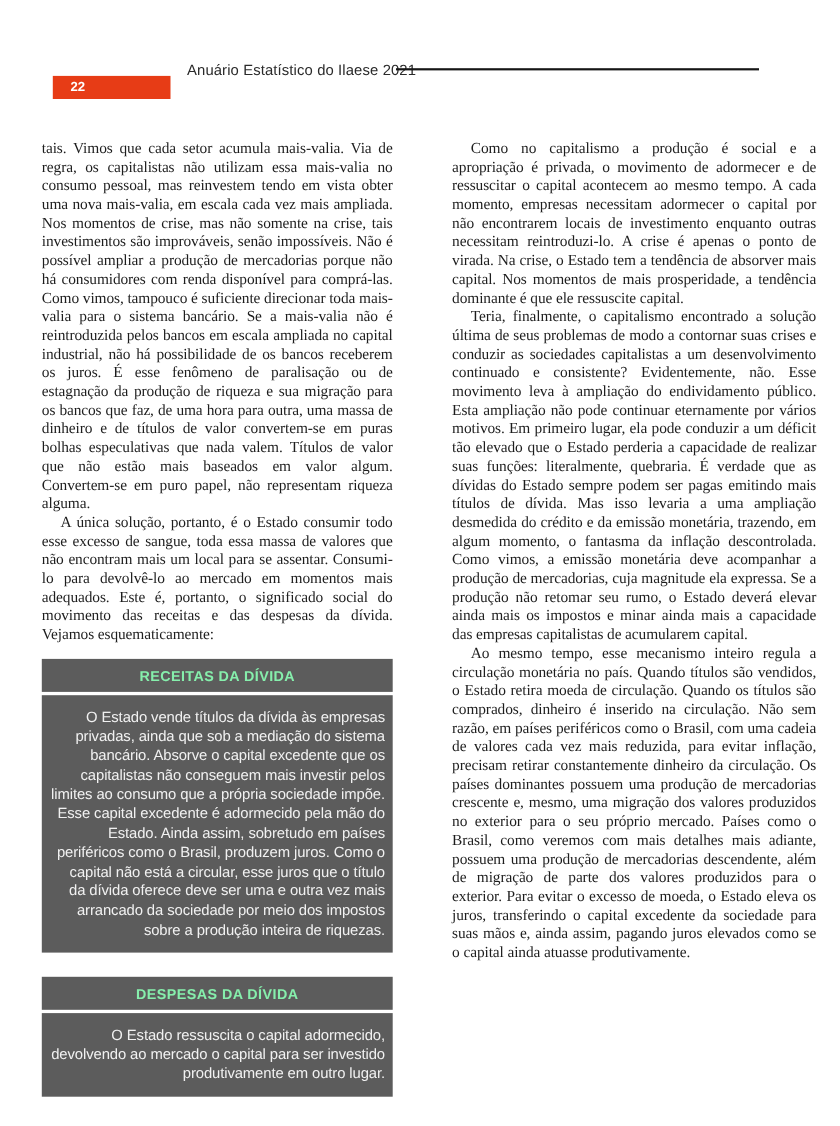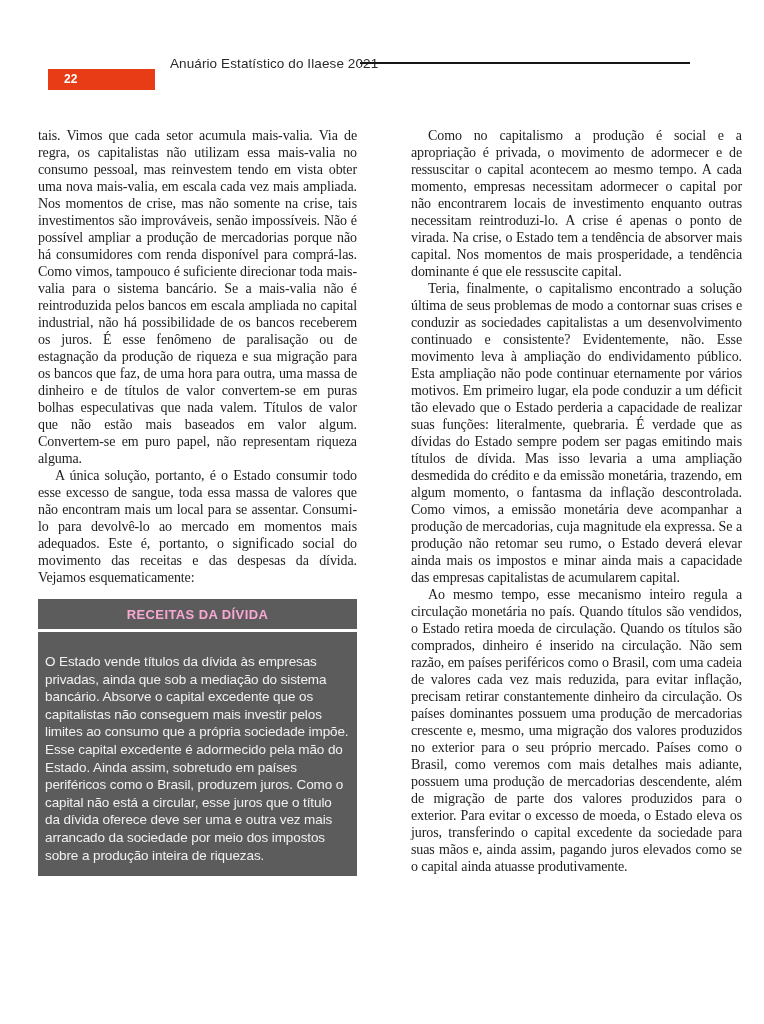--- a/index.html
+++ b/index.html
@@ -47,36 +47,36 @@
   .col-left{left:38px;width:319px;}
   .col-right{left:391px;width:331px;margin-left:20px;}
   p.para{margin:0;text-indent:17px;}
   p.para.no-indent{text-indent:0;}
   p.para.indent-large{text-indent:44px;}
   
   .scheme-box{margin-top:13px;}
   .scheme-box + .scheme-box{margin-top:22px;}
   .scheme-title{
     background:var(--boxbg);
-    color:#f9a8d4;
+    color:#86efac;
     font-family:"Liberation Sans", sans-serif;
     font-weight:bold;font-size:13px;line-height:15px;
     text-align:center;
     letter-spacing:0.4px;
     padding:8px 4px 7px;
     margin-bottom:3px;
   }
   .scheme-body{
     background:var(--boxbg);
     color:#f1f1f1;
     font-family:"Liberation Sans", sans-serif;
     font-size:13.5px;line-height:17.6px;
-    text-align:left;
+    text-align:right;
     text-indent:0;
-    padding:21px 7px 12px;
+    padding:11px 7px 12px;
     letter-spacing:-0.1px;
   }
 </style>
 </head>
 <body>
 
 <div class="page">
 
   <div class="pagenum-badge">
     <span>22</span>
@@ -86,20 +86,24 @@
 
   <section class="col col-left">
     <p class="para no-indent">tais. Vimos que cada setor acumula mais-valia. Via de regra, os capitalistas não utilizam essa mais-valia no consumo pessoal, mas reinvestem tendo em vista obter uma nova mais-valia, em escala cada vez mais ampliada. Nos momentos de crise, mas não somente na crise, tais investimentos são improváveis, senão impossíveis. Não é possível ampliar a produção de mercadorias porque não há consumidores com renda disponível para comprá-las. Como vimos, tampouco é suficiente direcionar toda mais-valia para o sistema bancário. Se a mais-valia não é reintroduzida pelos bancos em escala ampliada no capital industrial, não há possibilidade de os bancos receberem os juros. É esse fenômeno de paralisação ou de estagnação da produção de riqueza e sua migração para os bancos que faz, de uma hora para outra, uma massa de dinheiro e de títulos de valor convertem-se em puras bolhas especulativas que nada valem. Títulos de valor que não estão mais baseados em valor algum. Convertem-se em puro papel, não representam riqueza alguma.</p>
     <p class="para">A única solução, portanto, é o Estado consumir todo esse excesso de sangue, toda essa massa de valores que não encontram mais um local para se assentar. Consumi-lo para devolvê-lo ao mercado em momentos mais adequados. Este é, portanto, o significado social do movimento das receitas e das despesas da dívida. Vejamos esquematicamente:</p>
 
     <div class="scheme-box">
       <div class="scheme-title">RECEITAS DA DÍVIDA</div>
       <div class="scheme-body">O Estado vende títulos da dívida às empresas privadas, ainda que sob a mediação do sistema bancário. Absorve o capital excedente que os capitalistas não conseguem mais investir pelos limites ao consumo que a própria sociedade impõe. Esse capital excedente é adormecido pela mão do Estado. Ainda assim, sobretudo em países periféricos como o Brasil, produzem juros. Como o capital não está a circular, esse juros que o título da dívida oferece deve ser uma e outra vez mais arrancado da sociedade por meio dos impostos sobre a produção inteira de riquezas.</div>
     </div>
 
+    <div class="scheme-box">
+      <div class="scheme-title">DESPESAS DA DÍVIDA</div>
+      <div class="scheme-body">O Estado ressuscita o capital adormecido, devolvendo ao mercado o capital para ser investido produtivamente em outro lugar.</div>
+    </div>
   </section>
 
   <section class="col col-right">
     <p class="para">Como no capitalismo a produção é social e a apropriação é privada, o movimento de adormecer e de ressuscitar o capital acontecem ao mesmo tempo. A cada momento, empresas necessitam adormecer o capital por não encontrarem locais de investimento enquanto outras necessitam reintroduzi-lo. A crise é apenas o ponto de virada. Na crise, o Estado tem a tendência de absorver mais capital. Nos momentos de mais prosperidade, a tendência dominante é que ele ressuscite capital.</p>
     <p class="para">Teria, finalmente, o capitalismo encontrado a solução última de seus problemas de modo a contornar suas crises e conduzir as sociedades capitalistas a um desenvolvimento continuado e consistente? Evidentemente, não. Esse movimento leva à ampliação do endividamento público. Esta ampliação não pode continuar eternamente por vários motivos. Em primeiro lugar, ela pode conduzir a um déficit tão elevado que o Estado perderia a capacidade de realizar suas funções: literalmente, quebraria. É verdade que as dívidas do Estado sempre podem ser pagas emitindo mais títulos de dívida. Mas isso levaria a uma ampliação desmedida do crédito e da emissão monetária, trazendo, em algum momento, o fantasma da inflação descontrolada. Como vimos, a emissão monetária deve acompanhar a produção de mercadorias, cuja magnitude ela expressa. Se a produção não retomar seu rumo, o Estado deverá elevar ainda mais os impostos e minar ainda mais a capacidade das empresas capitalistas de acumularem capital.</p>
     <p class="para">Ao mesmo tempo, esse mecanismo inteiro regula a circulação monetária no país. Quando títulos são vendidos, o Estado retira moeda de circulação. Quando os títulos são comprados, dinheiro é inserido na circulação. Não sem razão, em países periféricos como o Brasil, com uma cadeia de valores cada vez mais reduzida, para evitar inflação, precisam retirar constantemente dinheiro da circulação. Os países dominantes possuem uma produção de mercadorias crescente e, mesmo, uma migração dos valores produzidos no exterior para o seu próprio mercado. Países como o Brasil, como veremos com mais detalhes mais adiante, possuem uma produção de mercadorias descendente, além de migração de parte dos valores produzidos para o exterior. Para evitar o excesso de moeda, o Estado eleva os juros, transferindo o capital excedente da sociedade para suas mãos e, ainda assim, pagando juros elevados como se o capital ainda atuasse produtivamente.</p>
   </section>
 
 </div>
 

